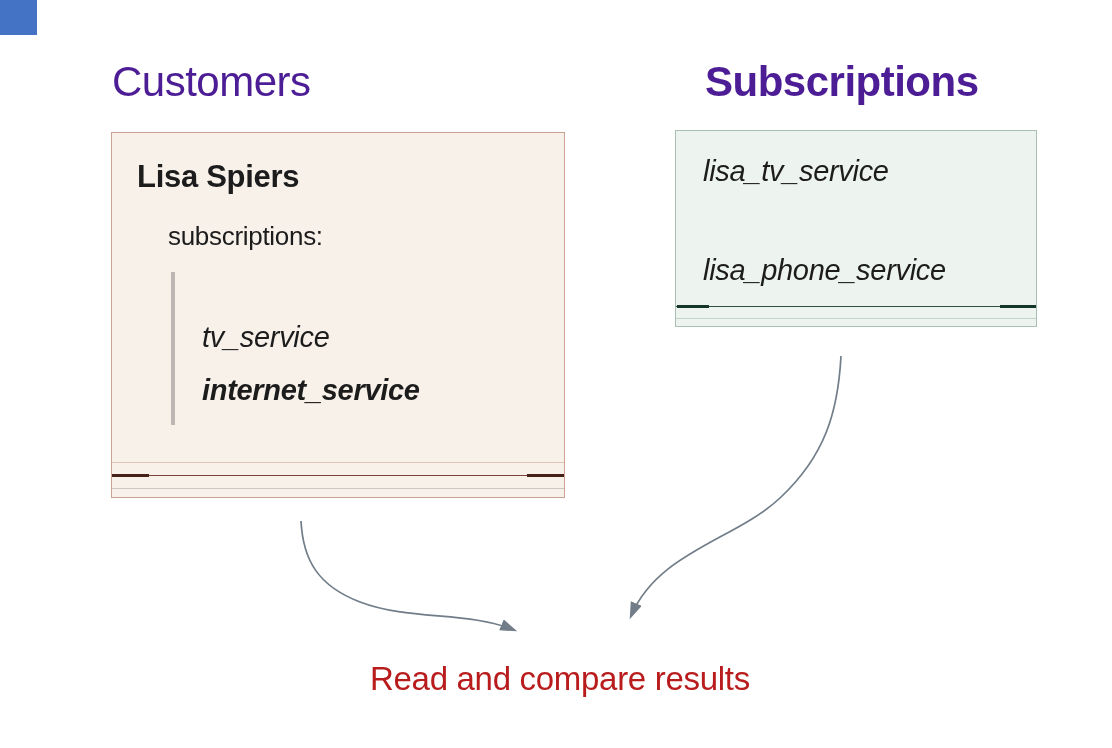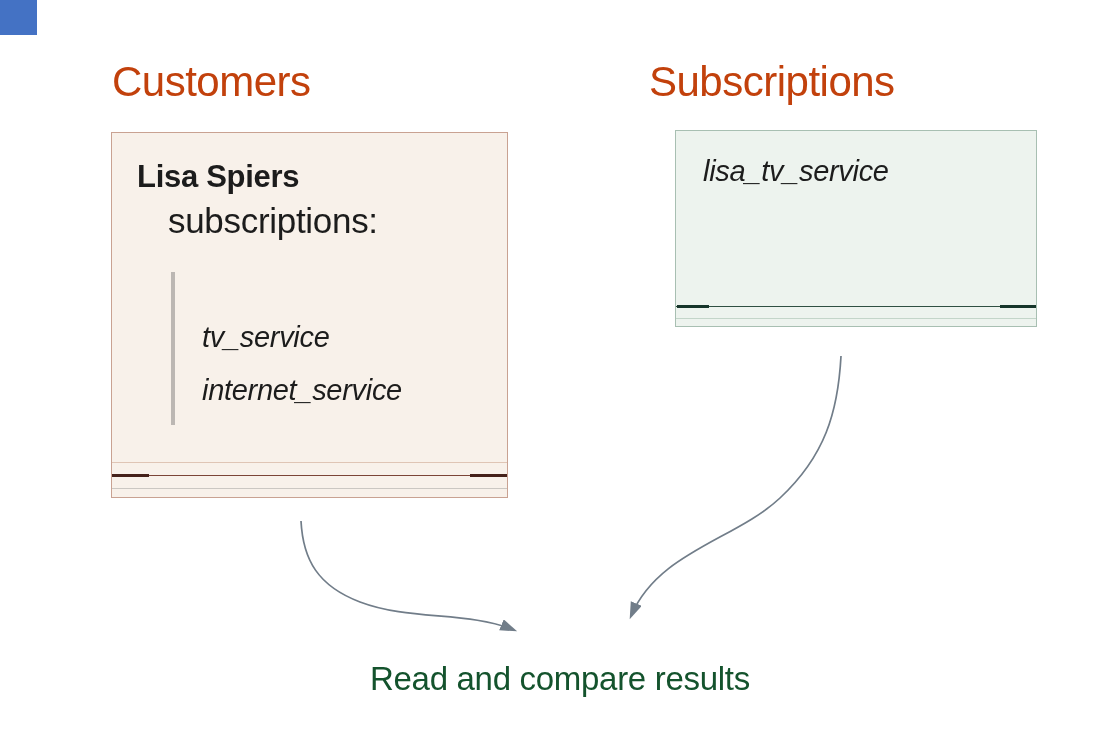--- a/index.html
+++ b/index.html
@@ -9,34 +9,34 @@
     --subs-bg:#edf3ee; --subs-border:#a8bfb2; --subs-rule-light:#c3d5c9;
     --subs-accent:#2f4f42; --subs-accent-dark:#16352a; --divider:#bcb7b3;
   }
   *{margin:0;padding:0;box-sizing:border-box;}
   html,body{background:#fff;}
   body{font-family:"Liberation Sans",sans-serif;color:var(--text);}
   .canvas{position:relative;width:1112px;height:748px;background:var(--page-bg);overflow:hidden;}
 
   .corner-rect{position:absolute;left:0;top:0;width:37px;height:35px;background:var(--corner-rect);}
 
-  .heading{position:absolute;top:58px;font-size:42px;font-weight:300;letter-spacing:-0.5px;color:#c2410c;white-space:nowrap;}
+  .heading{position:absolute;top:58px;font-size:42px;font-weight:300;letter-spacing:-0.5px;color:#4c1d95;white-space:nowrap;}
   .heading.customers{left:112px;}
-  .heading.subscriptions{left:649px;}
+  .heading.subscriptions{left:705px;font-weight:bold;}
 
   .card{position:absolute;}
-  .card.customers{left:111px;top:132px;width:397px;height:366px;background:var(--cust-bg);border:1.4px solid var(--cust-border);}
+  .card.customers{left:111px;top:132px;width:454px;height:366px;background:var(--cust-bg);border:1.4px solid var(--cust-border);}
   .card.subscriptions{left:675px;top:130px;width:362px;height:197px;background:var(--subs-bg);border:1.4px solid var(--subs-border);}
 
   .cust-name{position:absolute;left:25px;top:26px;font-size:31px;font-weight:bold;letter-spacing:-0.3px;white-space:nowrap;}
-  .cust-label{position:absolute;left:56px;top:68px;font-size:35px;font-weight:300;letter-spacing:-0.3px;white-space:nowrap;}
+  .cust-label{position:absolute;left:56px;top:88px;font-size:26px;font-weight:300;letter-spacing:-0.3px;white-space:nowrap;}
   .vert-divider{position:absolute;left:59px;top:139px;width:3.5px;height:153px;background:var(--divider);}
   .cust-item{position:absolute;left:90px;font-size:29px;font-style:italic;font-weight:300;letter-spacing:-0.3px;white-space:nowrap;margin-top:37px;}
   .cust-item.i0{top:151px;}
-  .cust-item.i1{top:204px;}
+  .cust-item.i1{top:204px;font-weight:bold;}
   .cust-item.i2{top:257px;}
 
   .subs-item{position:absolute;left:27px;font-size:29px;font-style:italic;font-weight:300;letter-spacing:-0.3px;white-space:nowrap;}
   .subs-item.i0{top:24px;}
   .subs-item.i1{top:73px;}
   .subs-item.i2{top:123px;}
 
   .rule{position:absolute;left:0;width:100%;height:1.2px;}
   .card.customers .rule.r1{top:329px;background:var(--cust-rule-light);}
   .card.customers .rule.r2{top:342px;background:var(--cust-accent);}
@@ -47,21 +47,21 @@
   .tick{position:absolute;height:2.6px;}
   .card.customers .tick{background:var(--cust-accent-dark);top:341.3px;}
   .card.customers .tick.left{left:0;width:37px;}
   .card.customers .tick.right{right:0;width:37px;}
   .card.subscriptions .tick{background:var(--subs-accent-dark);top:174.3px;}
   .card.subscriptions .tick.left{left:1px;width:32px;}
   .card.subscriptions .tick.right{right:0;width:36px;}
 
   .arrow-layer{position:absolute;left:0;top:0;width:1112px;height:748px;color:var(--arrow);pointer-events:none;}
 
-  .footer-text{position:absolute;left:370px;top:660px;font-size:33px;font-weight:300;letter-spacing:-0.3px;color:#14532d;white-space:nowrap;}
+  .footer-text{position:absolute;left:370px;top:660px;font-size:33px;font-weight:300;letter-spacing:-0.3px;color:#b91c1c;white-space:nowrap;}
 </style>
 </head>
 <body>
 
 <div class="canvas">
 
   <div class="corner-rect"></div>
 
   <div class="heading customers">Customers</div>
   <div class="heading subscriptions">Subscriptions</div>
@@ -74,20 +74,21 @@
     <div class="cust-item i1">internet_service</div>
     <div class="rule r1"></div>
     <div class="rule r2"></div>
     <div class="rule r3"></div>
     <div class="tick left"></div>
     <div class="tick right"></div>
   </div>
 
   <div class="card subscriptions">
     <div class="subs-item i0">lisa_tv_service</div>
+    <div class="subs-item i2">lisa_phone_service</div>
     <div class="rule r1"></div>
     <div class="rule r2"></div>
     <div class="tick left"></div>
     <div class="tick right"></div>
   </div>
 
   <svg class="arrow-layer" width="1112" height="748" viewBox="0 0 1112 748" xmlns="http://www.w3.org/2000/svg">
     <defs>
       <marker id="ah" orient="auto" markerWidth="11" markerHeight="9" refX="8" refY="3.5">
         <path d="M0,0 L10,3.5 L0,7 z" fill="currentColor"></path>

